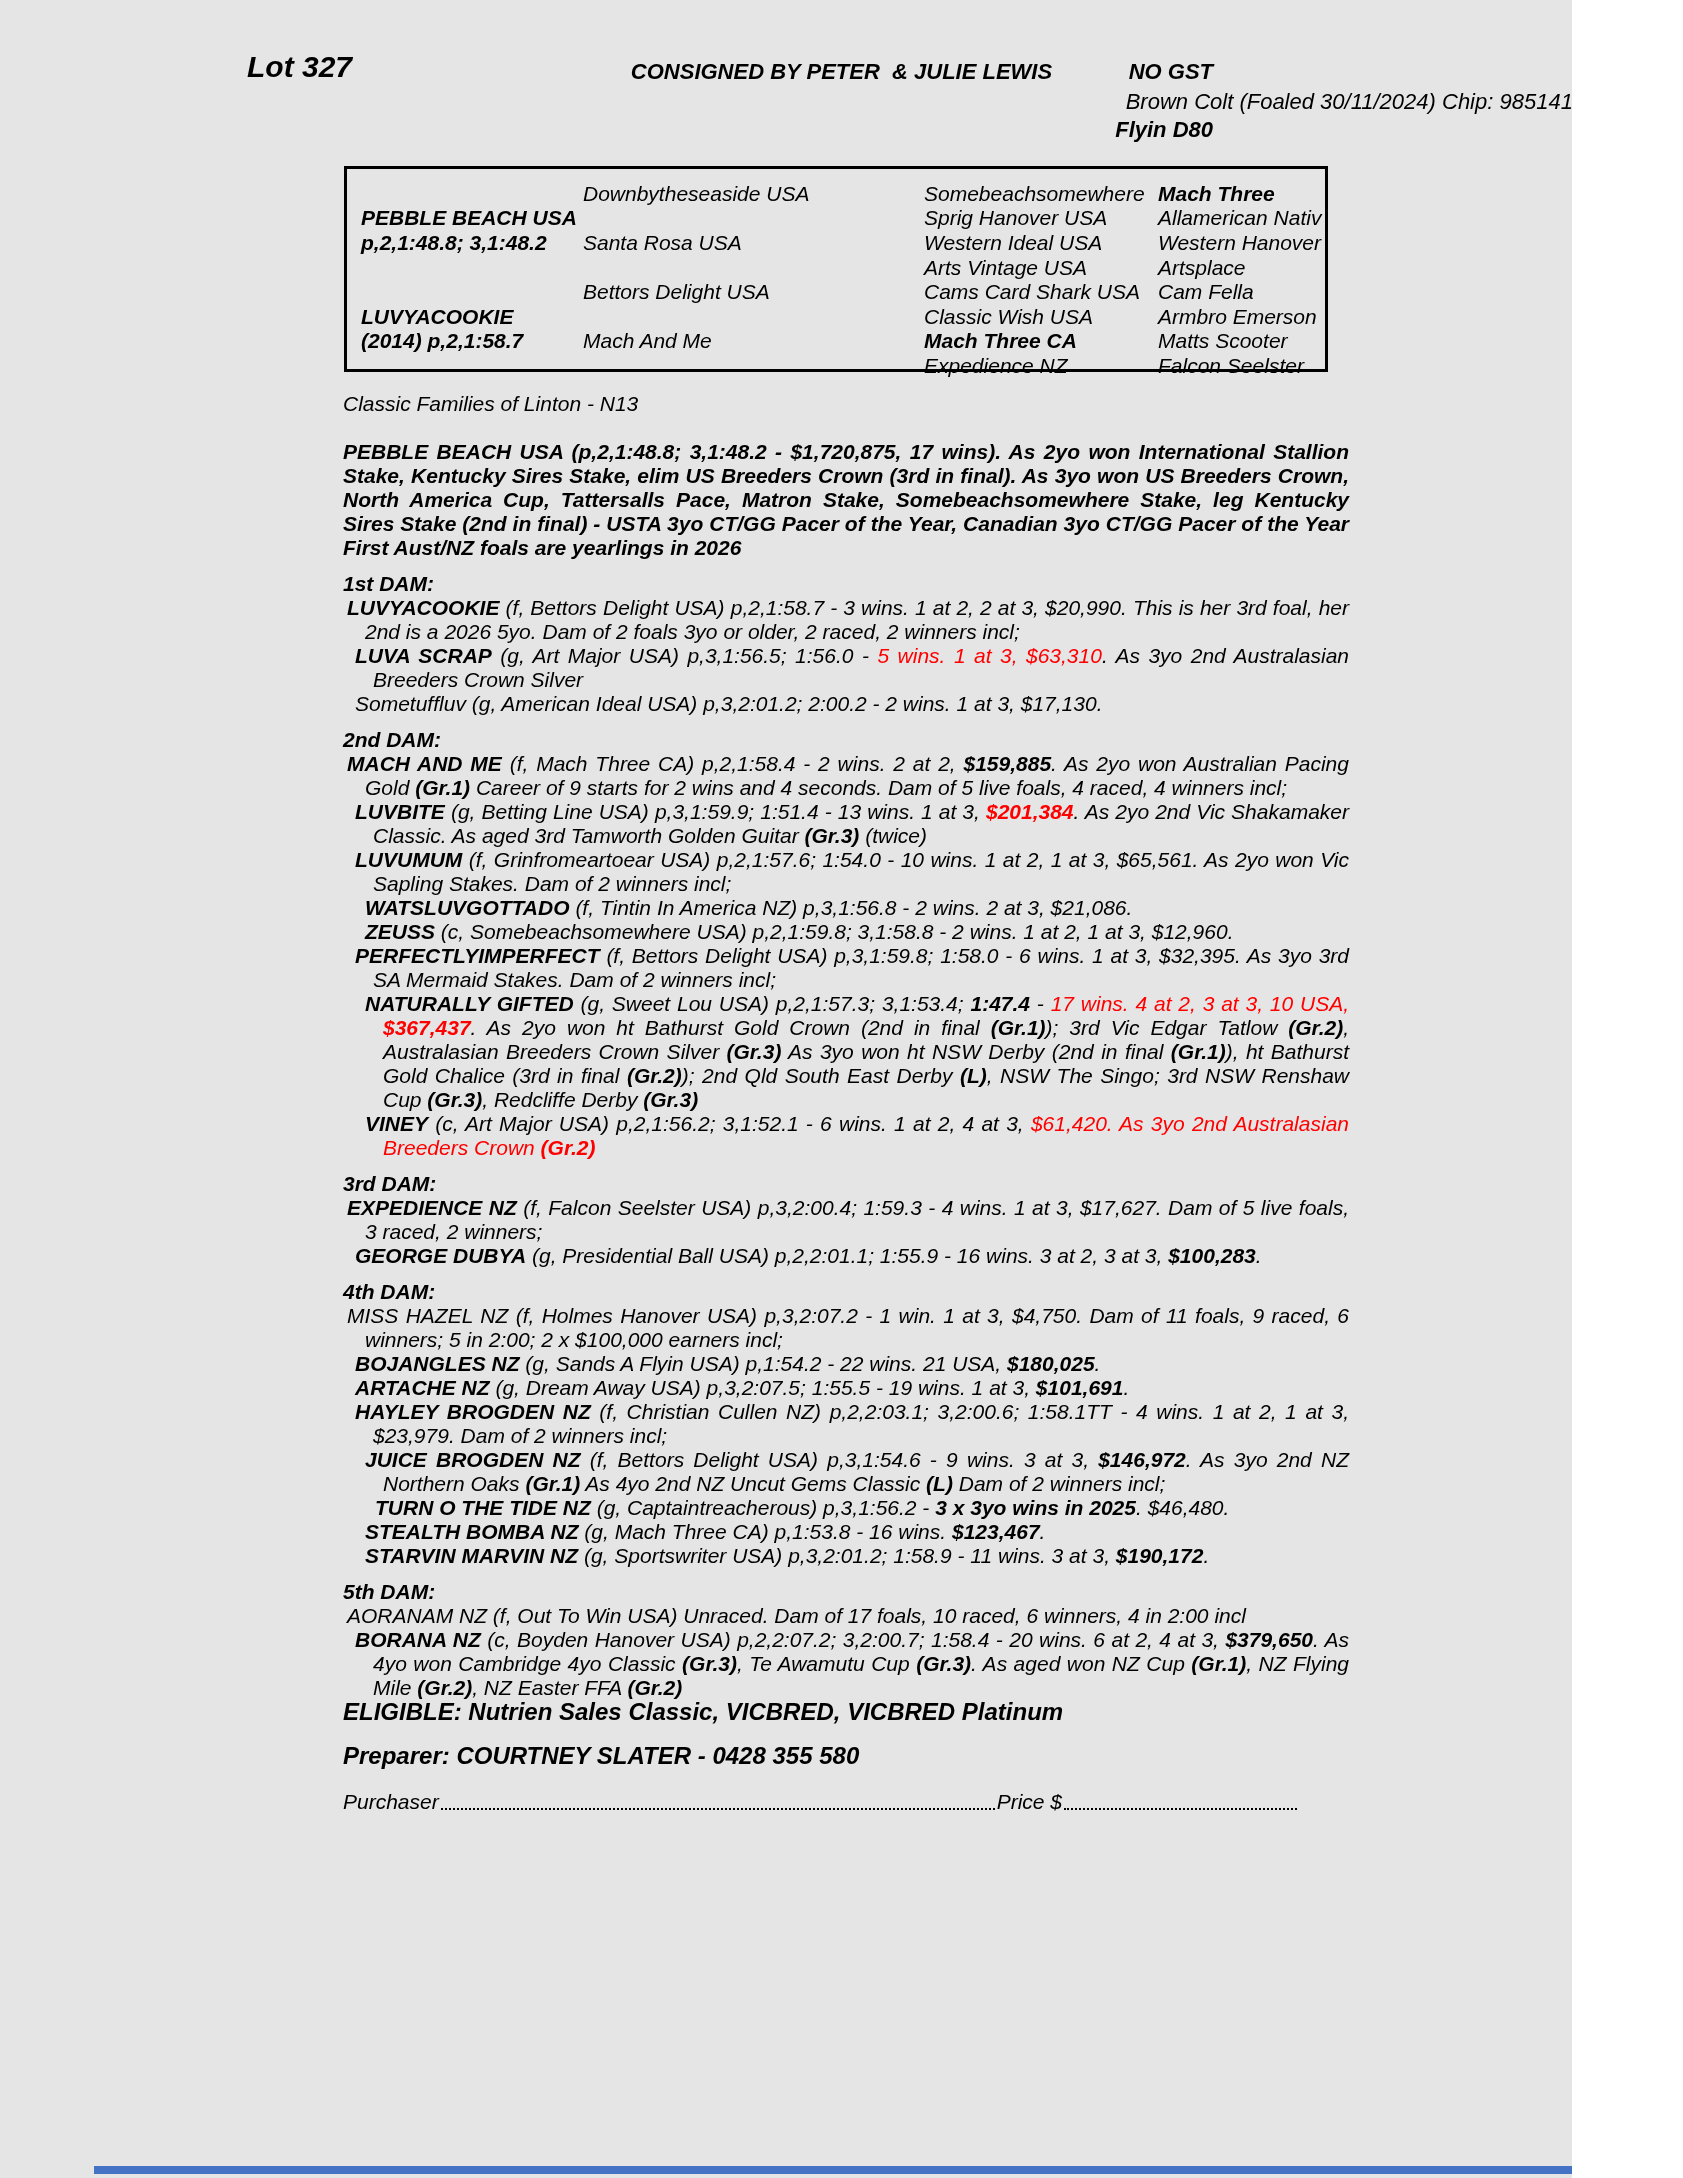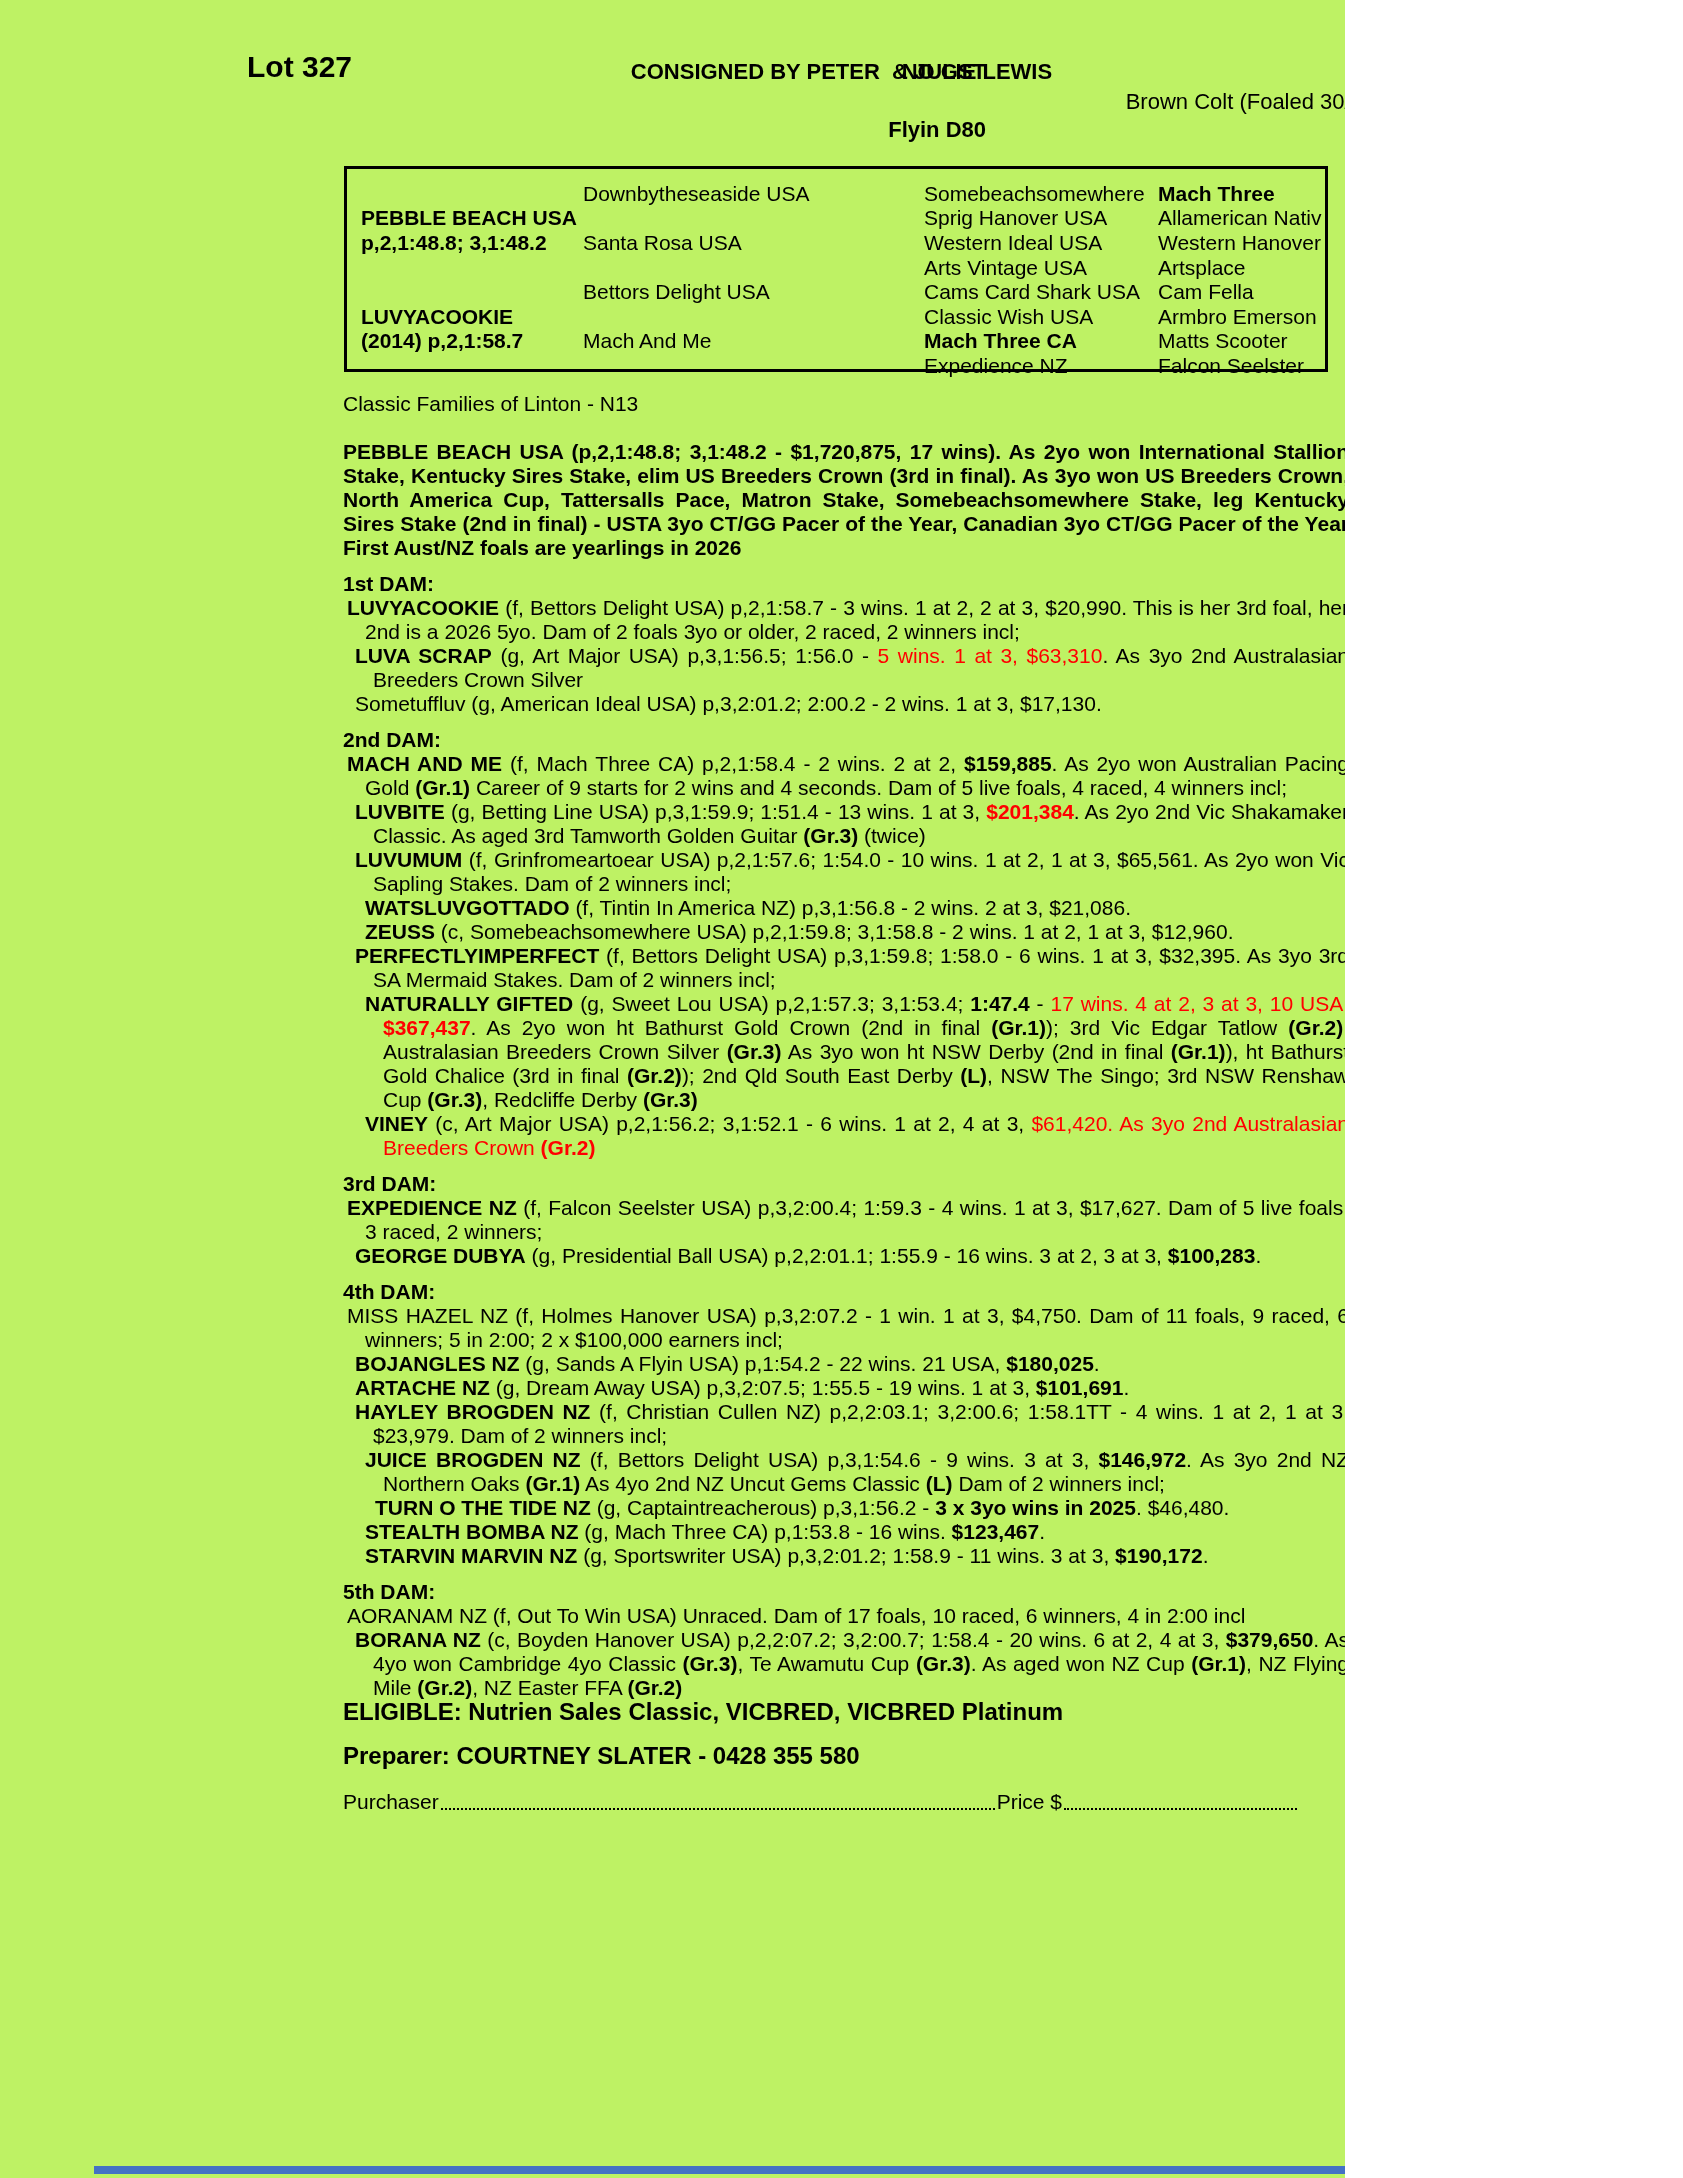--- a/index.html
+++ b/index.html
@@ -1,17 +1,17 @@
 <!DOCTYPE html>
 <html><head>
 <meta charset="utf-8">
 <style>
   html,body{margin:0;padding:0;background:#fff;}
-  .page{position:relative;width:1345px;height:2178px;background:#bef264;color:#000;
-        font-family:"Liberation Sans","DejaVu Sans",sans-serif;overflow:hidden;}
+  .page{position:relative;width:1572px;height:2178px;background:#e5e5e5;color:#000;
+        font-family:"Liberation Sans","DejaVu Sans",sans-serif;overflow:hidden;font-style:italic;}
   .bold{font-weight:bold;}
   
   .lot{position:absolute;left:247px;top:50px;font-size:30px;font-weight:bold;}
   .consigned{position:absolute;left:0;top:59px;width:1683px;text-align:center;
              font-size:22px;font-weight:bold;white-space:pre-wrap;}
   .desc{position:absolute;left:0;top:89px;width:1683px;text-align:right;font-size:22px;}
   .nogst{position:absolute;right:359px;top:59px;font-size:22px;font-weight:bold;}
   .barn{position:absolute;right:359px;top:117px;font-size:22px;font-weight:bold;}
   
   .ped-table{position:absolute;left:344px;top:166px;width:978px;height:200px;

